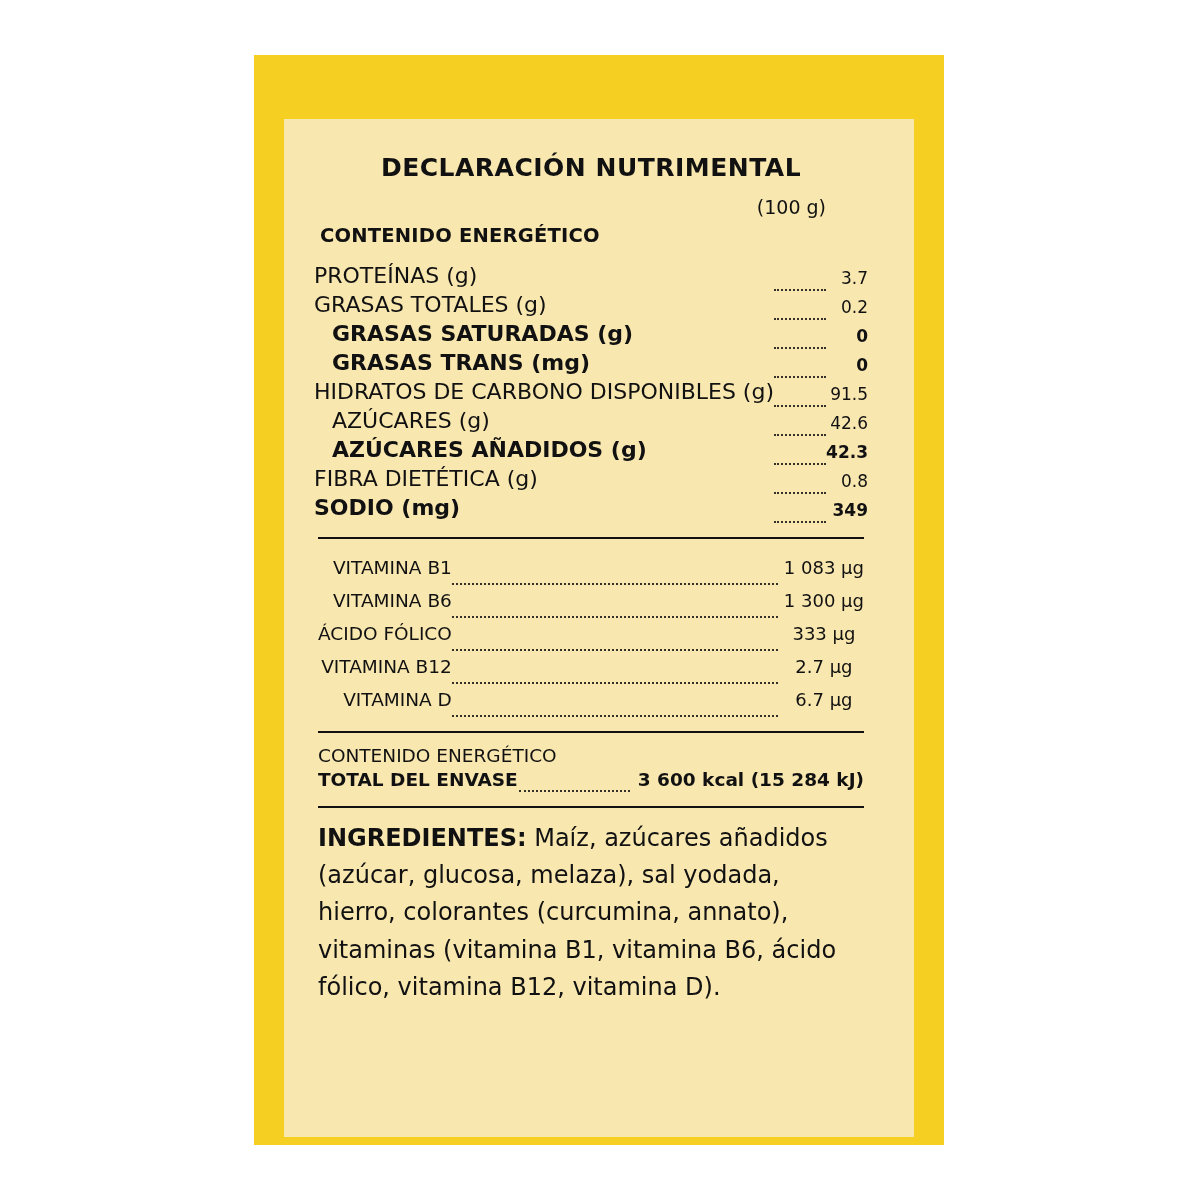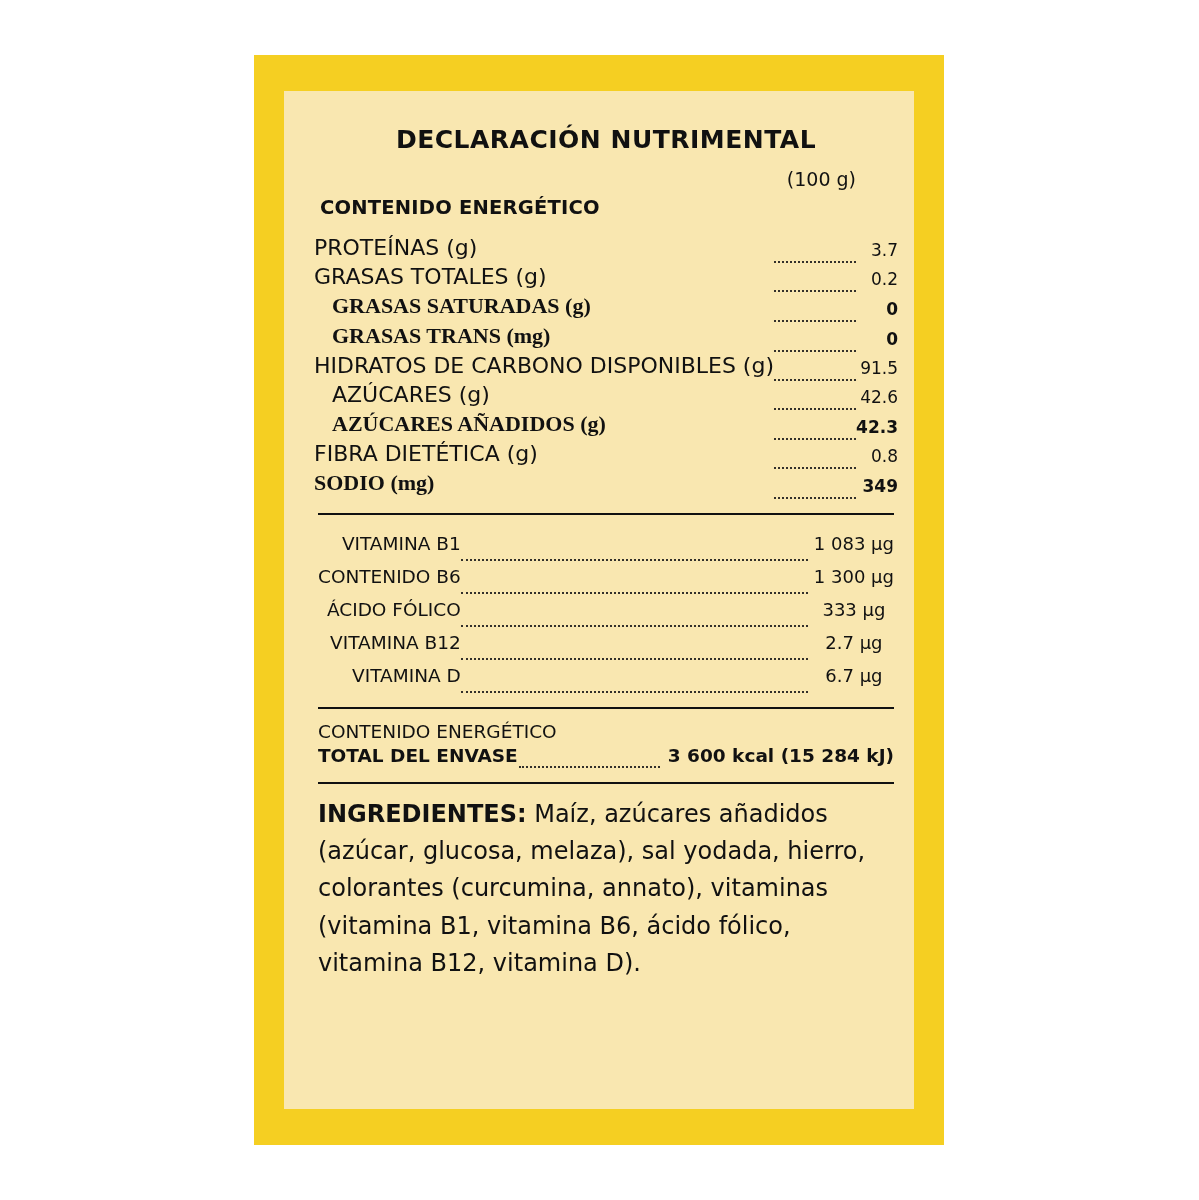--- a/index.html
+++ b/index.html
@@ -21,22 +21,23 @@
     height: 1090px;
     background: #f5cf22;
     box-sizing: border-box;
     padding: 36px 30px;
   }
   #label-inner {
     background: #f9e7b0;
     width: 100%;
     height: 100%;
     box-sizing: border-box;
-    padding: 28px 16px 20px 30px;
+    padding: 28px 46px 20px 30px;
     position: relative;
+    margin-top: 28px;
   }
   .title {
     text-align: center;
     font-size: 25px;
     font-weight: 600;
     letter-spacing: 0.5px;
     color: #111;
     margin: 6px 0 14px 0;
   }
   .portion {
@@ -83,21 +84,20 @@
     vertical-align: bottom;
     color: #111;
   }
   td.name {
     font-size: 22px;
     white-space: nowrap;
     width: 1%;
   }
   td.name.bold {
     font-weight: 700;
-    font-family: Liberation Serif, serif;
   }
   td.name.indent1 {
     padding-left: 18px;
   }
   td.dots {
     width: 98%;
     border-bottom: 2px dotted #33302a;
     position: relative;
     top: -5px;
   }
@@ -244,21 +244,21 @@
     <hr class="divider-line">
 
     <table class="vits">
       <tbody id="vitamins-body">
           <tr>
             <td class="name">VITAMINA B1</td>
             <td class="dots"></td>
             <td class="val">1 083 µg</td>
           </tr>
           <tr>
-            <td class="name">CONTENIDO B6</td>
+            <td class="name">VITAMINA B6</td>
             <td class="dots"></td>
             <td class="val">1 300 µg</td>
           </tr>
           <tr>
             <td class="name">ÁCIDO FÓLICO</td>
             <td class="dots"></td>
             <td class="val">333 µg</td>
           </tr>
           <tr>
             <td class="name">VITAMINA B12</td>

